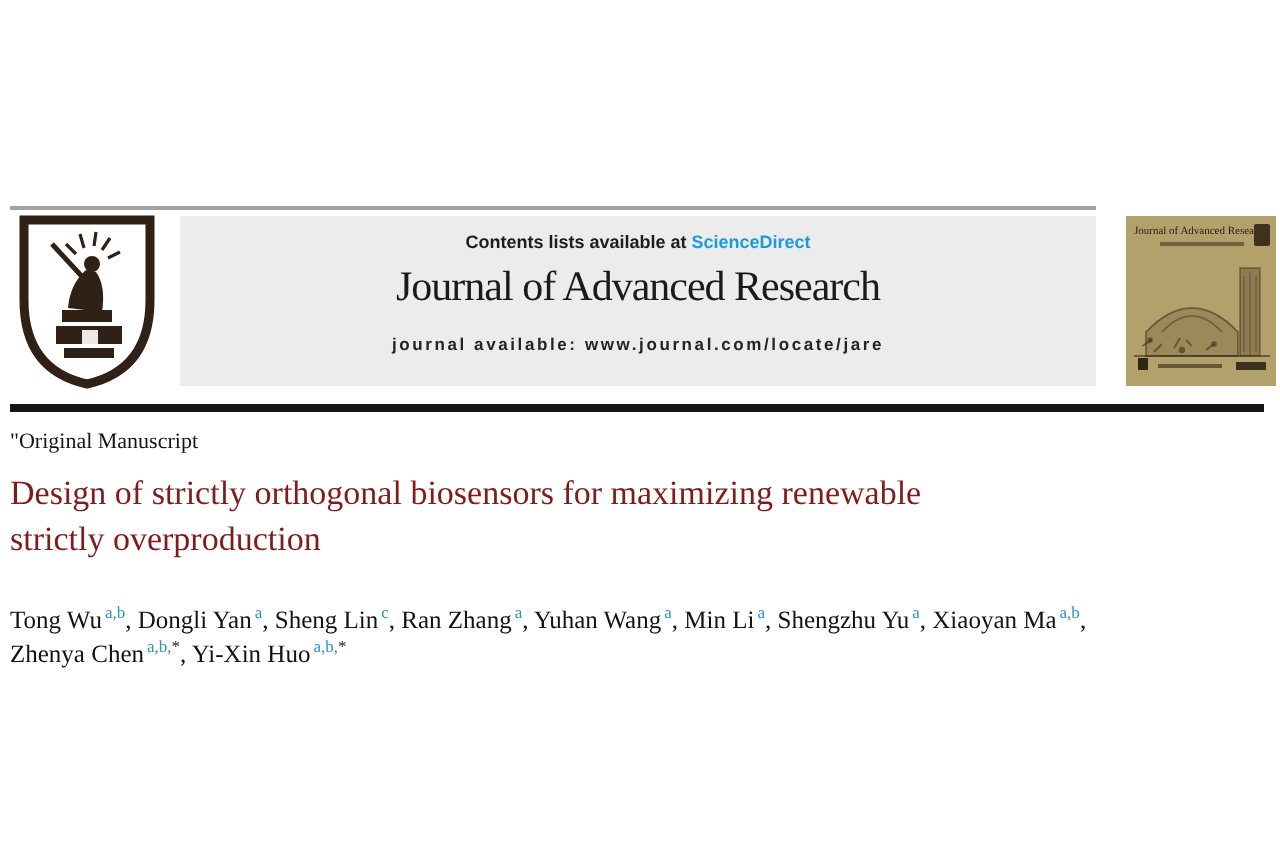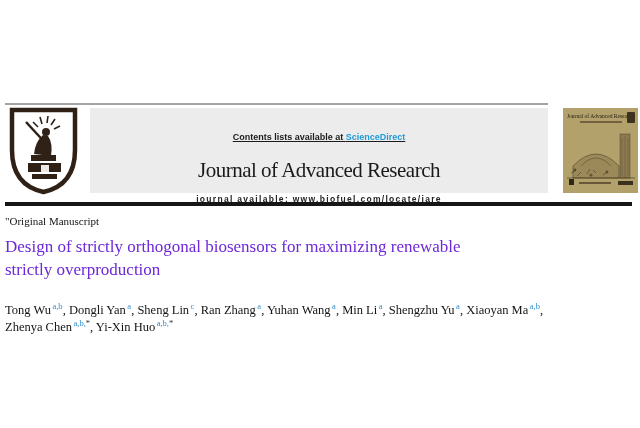--- a/index.html
+++ b/index.html
@@ -8,40 +8,40 @@
 
   
   .rule-top{position:absolute;left:5px;top:103px;width:543px;height:2px;background:#a3a3a3;}
   .rule-black{position:absolute;left:5px;top:202px;width:627px;height:4px;background:#161616;}
 
   
   .logo-box{position:absolute;left:5px;top:106px;width:77px;height:90px;}
 
   
   .band{position:absolute;left:90px;top:108px;width:458px;height:85px;background:#ececec;text-align:center;}
-  .contents-line{margin:16px;padding-top:8px;font-family:"Liberation Sans",sans-serif;
-                 font-size:9px;font-weight:700;color:#1c1c1c;text-decoration:underline;}
+  .contents-line{margin:0;padding-top:8px;font-family:"Liberation Sans",sans-serif;
+                 font-size:9px;font-weight:700;color:#1c1c1c;}
   .sd-link{color:#1e9bd7;cursor:pointer;text-decoration:none;}
   .journal-title{margin:0;margin-top:5px;font-size:21px;letter-spacing:-0.5px;color:#1a1a1a;}
   .homepage-line{margin:0;margin-top:11px;font-family:"Liberation Sans",sans-serif;
                  font-size:8.5px;font-weight:700;letter-spacing:1.3px;color:#242424;}
 
   
   .cover{position:absolute;left:563px;top:108px;width:75px;height:85px;background:#b3a16b;overflow:hidden;}
   .cover-title{padding-top:5px;text-align:center;font-size:5.5px;line-height:6px;color:#2a2214;}
   .cover-sub-bar{width:42px;height:2px;margin:2px auto 0 auto;background:rgba(58,46,26,0.55);}
   .cover-emblem{position:absolute;right:3px;top:4px;width:8px;height:11px;background:#3c321d;border-radius:1px;}
   .cover-art{position:absolute;left:0;top:18px;}
   .cover-mark-left{position:absolute;left:6px;bottom:8px;width:5px;height:6px;background:#2e2717;}
   .cover-line-bottom{position:absolute;left:16px;bottom:9px;width:32px;height:2px;background:rgba(48,39,20,0.6);}
   .cover-mark-right{position:absolute;right:5px;bottom:8px;width:15px;height:4px;background:#3a311f;}
 
   
   .type-label{position:absolute;left:5px;top:215px;font-size:11px;color:#141414;}
-  .article-title{position:absolute;left:5px;top:236px;width:570px;font-size:17px;line-height:22.5px;color:#6d28d9;}
+  .article-title{position:absolute;left:5px;top:236px;width:570px;font-size:17px;line-height:22.5px;color:#7f1d1d;}
   .authors{position:absolute;left:5px;top:302px;width:632px;font-size:12.5px;line-height:17px;color:#131313;}
   sup.aff{color:#2f8fcb;font-size:8.5px;line-height:0;margin-left:1.5px;}
   sup.mark{color:#333333;font-size:8.5px;line-height:0;}
 </style>
 </head>
 <body>
 
 <div class="page">
 
   <div class="rule-top"></div>
@@ -56,21 +56,21 @@
       <path d="M26,49 h25 v6 h-25 z" fill="#302116"></path>
       <path d="M23,57 h33 v9 h-33 z" fill="#302116"></path>
       <path d="M27,68 h25 v5 h-25 z" fill="#302116"></path>
       <rect x="36" y="59" width="8" height="7" fill="#ffffff" opacity="0.9"></rect>
     </svg>
   </div>
 
   <div class="band">
     <p class="contents-line"><span>Contents lists available at </span><span class="sd-link">ScienceDirect</span></p>
     <p class="journal-title">Journal of Advanced Research</p>
-    <p class="homepage-line"><span>journal available: </span><span>www.biofuel.com/locate/jare</span></p>
+    <p class="homepage-line"><span>journal available: </span><span>www.journal.com/locate/jare</span></p>
   </div>
 
   <div class="cover">
     <div class="cover-title">Journal of Advanced Research</div>
     <div class="cover-sub-bar"></div>
     <div class="cover-emblem"></div>
     <svg class="cover-art" width="75" height="60" viewBox="0 0 75 60">
       <rect x="57" y="8" width="10" height="44" fill="rgba(80,66,40,0.38)" stroke="rgba(60,48,28,0.5)" stroke-width="0.8"></rect>
       <path d="M59,12 v38 M62,10 v42 M65,12 v38" stroke="rgba(60,48,28,0.45)" stroke-width="0.6"></path>
       <path d="M10,40 Q33,16 56,40 L56,52 L10,52 Z" fill="rgba(92,76,48,0.28)" stroke="rgba(60,48,28,0.55)" stroke-width="0.9"></path>

